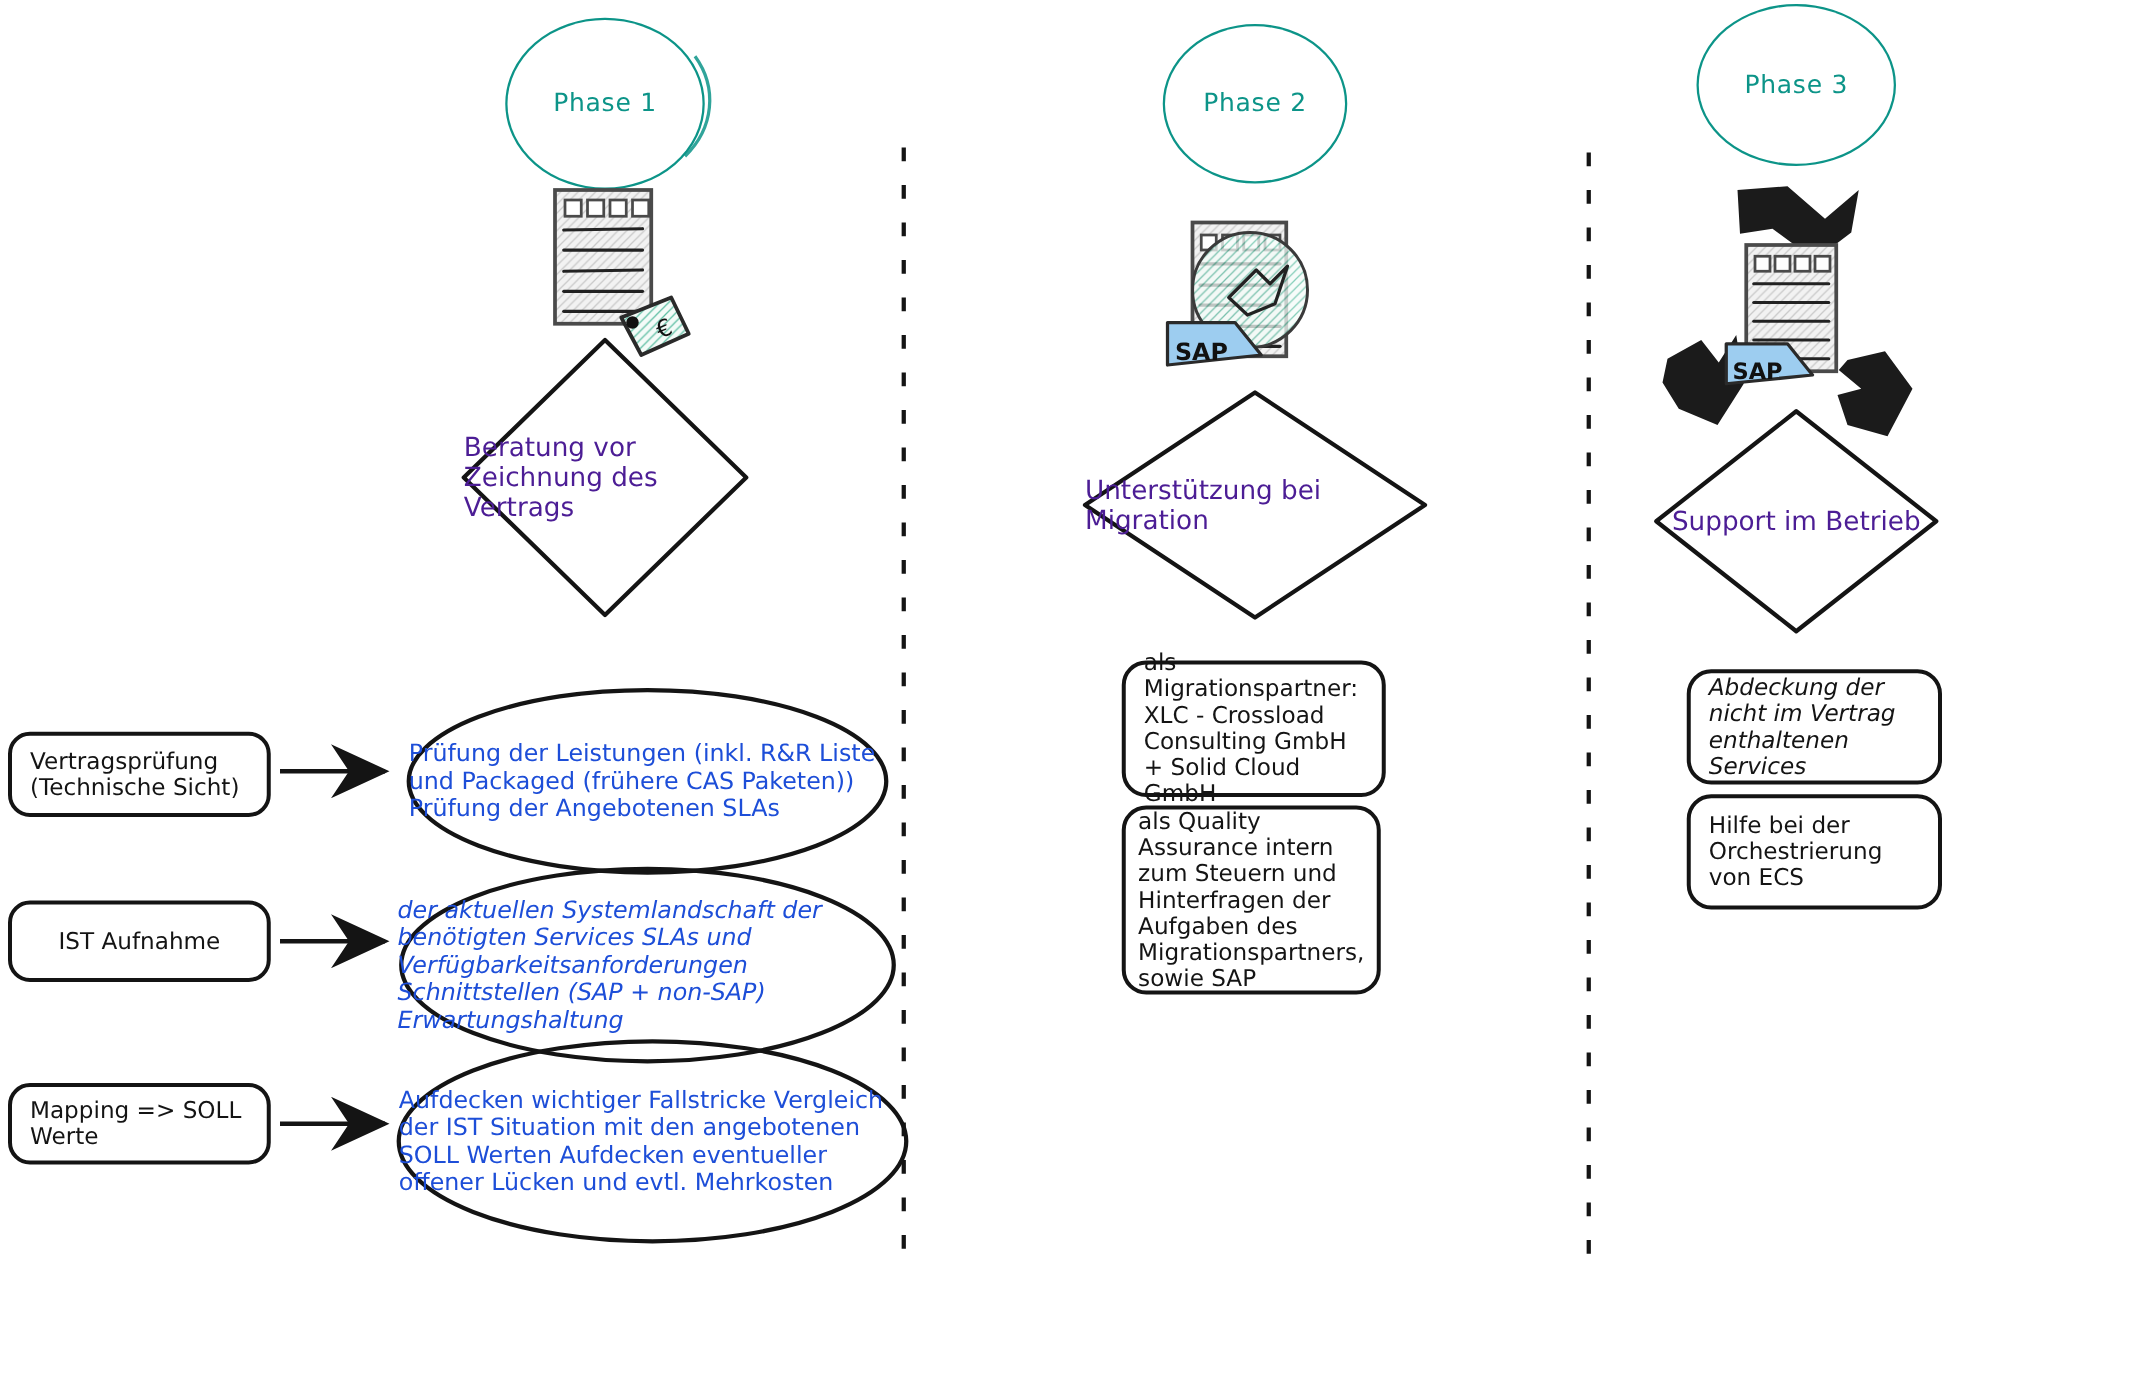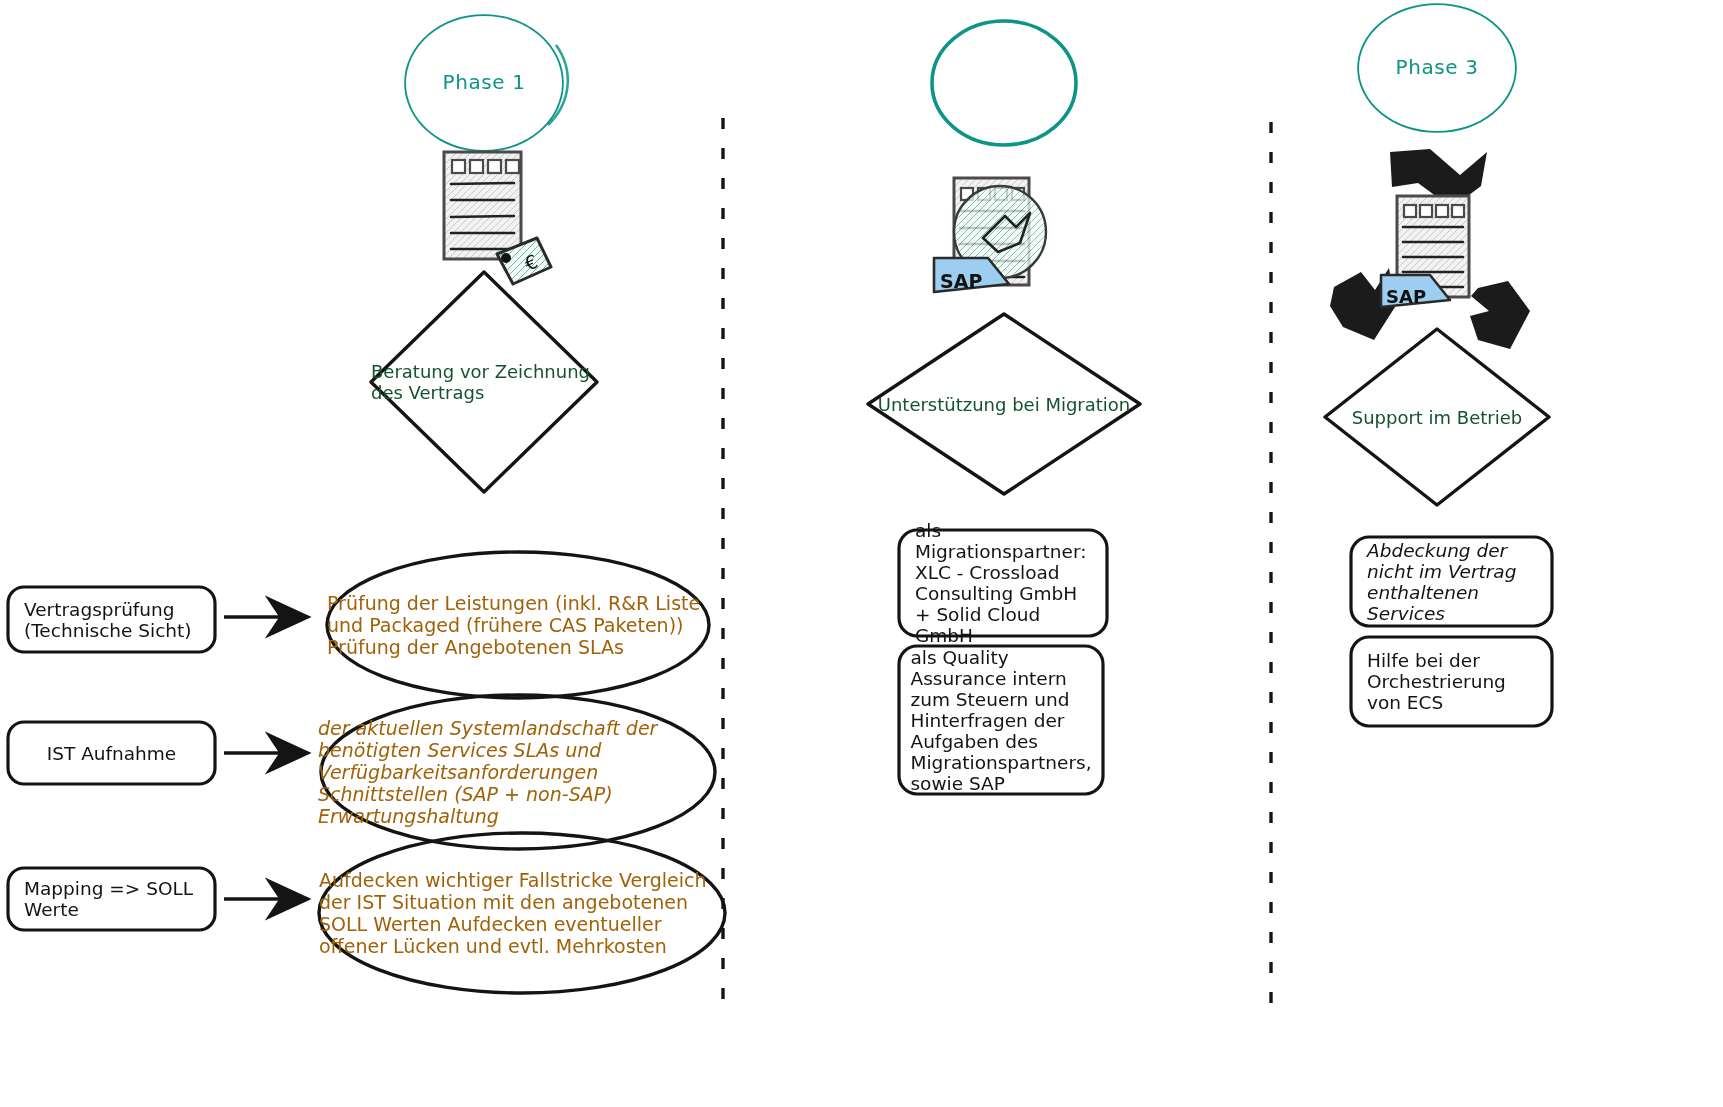--- a/index.html
+++ b/index.html
@@ -22,37 +22,37 @@
     border:3.5px solid #0c9488;border-radius:50%;
     color:#0c9488;background:#fff;
   }
   .phase .txt{font-size:20px;font-weight:400;color:#0c9488;letter-spacing:.6px;}
 
   
   .diamond-wrap{position:absolute;}
   .diamond-wrap .txt{
     position:absolute;left:0;top:0;width:100%;height:100%;
     display:flex;align-items:center;justify-content:center;
-    font-size:18px;color:#14532d;
+    font-size:21px;color:#4c1d95;
   }
 
   
   .rbox{position:absolute;}
   .rbox .txt{
     position:absolute;left:0;top:0;width:100%;height:100%;
     display:flex;align-items:center;justify-content:center;
     font-size:18.5px;color:#141414;padding:0 16px;box-sizing:border-box;
   }
 
   
   .elli{position:absolute;}
   .elli .txt{
     position:absolute;left:0;top:0;width:100%;height:100%;
     display:flex;align-items:center;justify-content:center;
-    font-size:19px;color:#a16207;
+    font-size:19px;color:#1d4ed8;
   }
 </style>
 </head>
 <body>
 
 <div class="canvas">
 
   <svg class="layer" viewBox="0 0 1723 1107">
     <defs>
       <pattern id="hatch" width="7" height="7" patternUnits="userSpaceOnUse">
@@ -178,20 +178,23 @@
     <rect x="899" y="530" width="208" height="106" rx="18" fill="#fff" stroke="#141414" stroke-width="3.2"></rect>
     <rect x="899" y="646" width="204" height="148" rx="18" fill="#fff" stroke="#141414" stroke-width="3.2"></rect>
 
     <rect x="1351" y="537" width="201" height="89" rx="18" fill="#fff" stroke="#141414" stroke-width="3.2"></rect>
     <rect x="1351" y="637" width="201" height="89" rx="18" fill="#fff" stroke="#141414" stroke-width="3.2"></rect>
   </svg>
 
   <div class="node phase" style="left:406px;top:16px;width:156px;height:134px;border:none;">
     <span class="txt">Phase 1</span>
   </div>
+  <div class="node phase" style="left:932px;top:21px;width:144px;height:124px;border:none;">
+    <span class="txt">Phase 2</span>
+  </div>
   <div class="node phase" style="left:1359px;top:5px;width:156px;height:126px;border:none;">
     <span class="txt">Phase 3</span>
   </div>
 
   <div class="diamond-wrap" style="left:371px;top:272px;width:226px;height:220px;">
     <div class="txt">Beratung
 vor
 Zeichnung
 des
 Vertrags</div>

